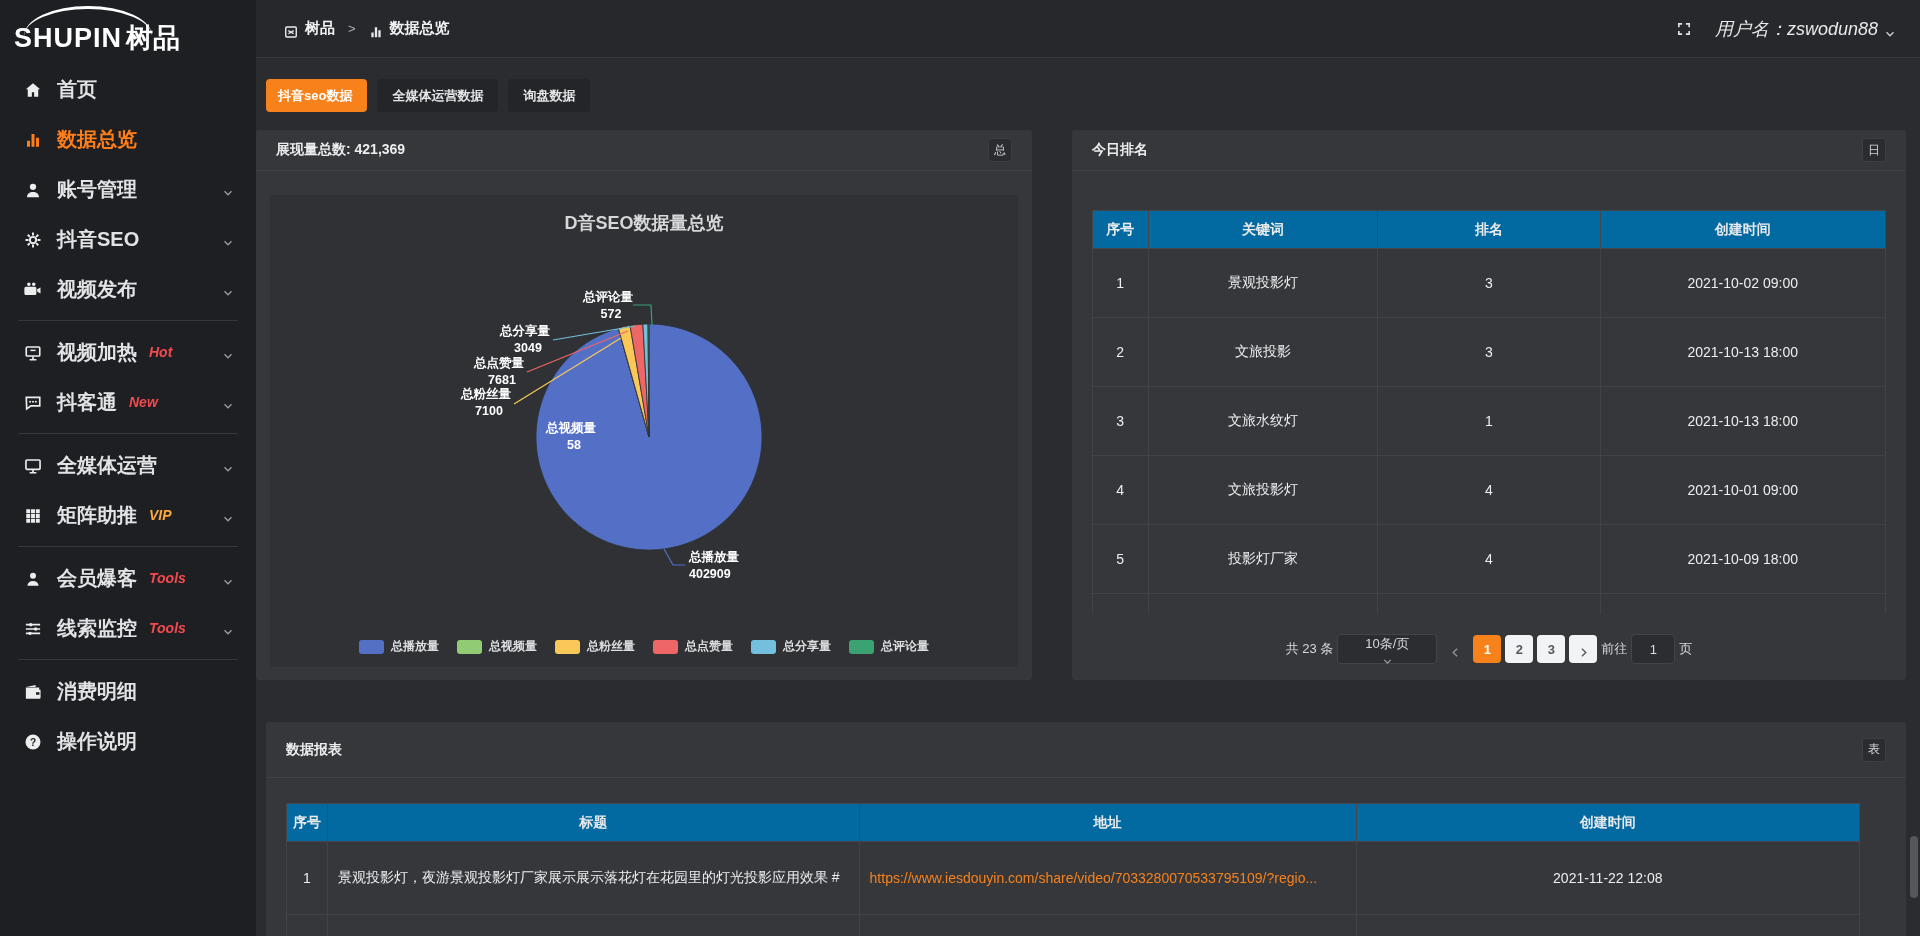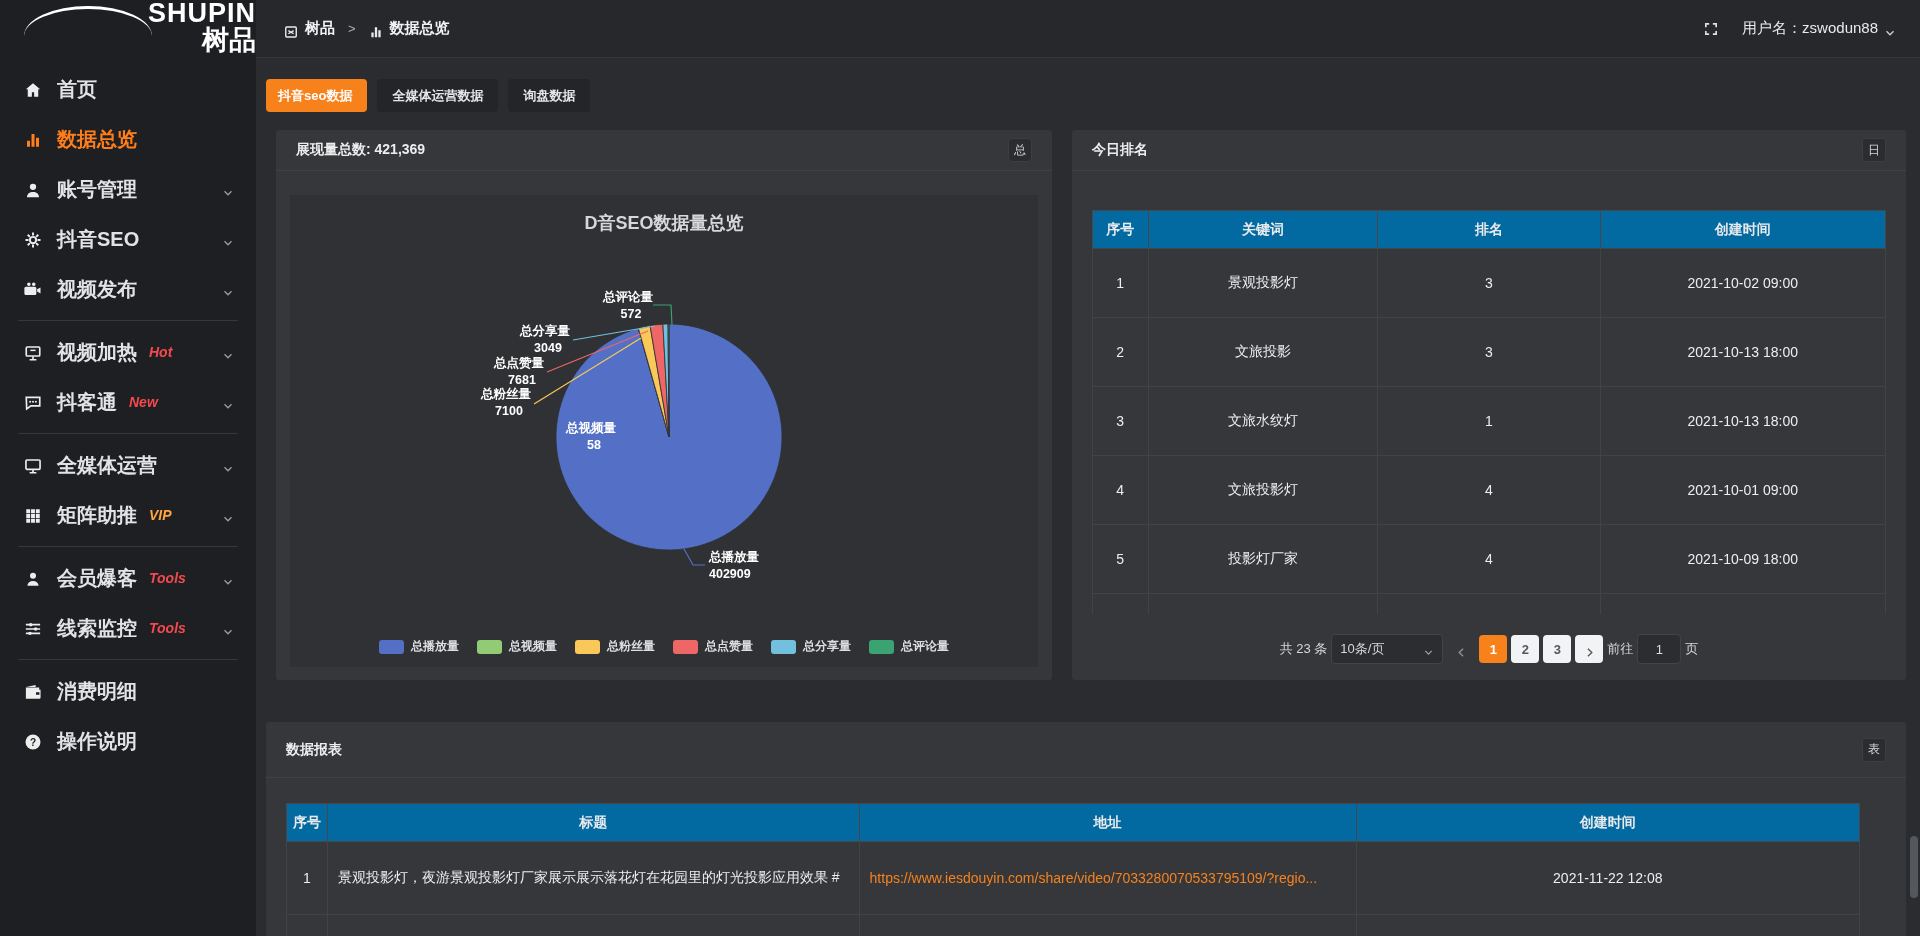--- a/index.html
+++ b/index.html
@@ -1,21 +1,21 @@
 <!DOCTYPE html>
 <html><head>
 <meta charset="utf-8">
 <style>
   * { margin:0; padding:0; box-sizing:border-box; }
   html,body { width:1920px; height:936px; overflow:hidden; background:#2a2c2f;
     font-family:"Liberation Sans","DejaVu Sans",sans-serif; }
   .icon-svg { display:inline-block; vertical-align:middle; }
   
   .sidebar { position:absolute; left:0; top:0; width:256px; height:936px; background:#1d1f22; z-index:5; }
-  .logo { height:58px; display:flex; align-items:flex-end; padding:0 0 6px 14px; position:relative;flex-direction:column; }
+  .logo { height:58px; display:flex; align-items:flex-end; padding:0 0 6px 14px; position:relative; }
   .logo-arc { position:absolute; left:24px; top:6px; width:128px; height:30px;
     border-top:3px solid #fff; border-radius:50% 50% 0 0 / 100% 100% 0 0; }
   .logo-text { color:#fff; font-size:27px; font-weight:700; letter-spacing:1px; line-height:1; }
   .logo-cn { color:#fff; font-size:27px; font-weight:700; margin-left:4px; line-height:1; }
   .menu { padding-top:6px; }
   .side-item { height:50px; display:flex; align-items:center; padding:0 22px 0 24px;
     color:#e2e3e5; cursor:pointer; }
   .side-item .s-icon { width:18px; height:18px; margin-right:15px; color:#eceded; flex:0 0 auto; }
   .side-item .s-label { font-size:20px; font-weight:700; }
   .side-item.active { color:#ff7e1a; }
@@ -24,35 +24,35 @@
   .side-chevron { margin-left:auto; color:#9a9da1; width:12px; height:12px; }
   .side-divider { height:1px; background:#34373b; margin:6px 18px 6px 18px; }
   
   .topbar { position:absolute; left:256px; top:0; right:0; height:58px; background:#26282b;
     border-bottom:1px solid #35373a; display:flex; align-items:center; padding:0 24px 0 28px; z-index:4; }
   .crumb { display:flex; align-items:center; color:#f2f3f4; font-size:15px; font-weight:700; gap:7px; }
   .crumb .c-icon { width:14px; height:14px; color:#e8e9ea; }
   .crumb .c-sep { color:#aeb0b3; font-size:13px; margin:0 6px; font-weight:400; }
   .top-right { margin-left:auto; display:flex; align-items:center; gap:22px; color:#e9eaeb; }
   .fullscreen-btn { width:18px; height:18px; color:#dfe0e2; cursor:pointer; }
-  .user-chip { display:flex; align-items:center; gap:6px; font-size:15px; cursor:pointer; }
+  .user-chip { display:flex; align-items:center; gap:6px; font-size:18px; cursor:pointer;font-style:italic; }
   .user-caret { width:12px; height:12px; color:#cfd0d2; }
   
   .content { position:absolute; left:256px; top:58px; right:0; bottom:0; background:#2a2c2f; overflow:hidden; }
   .tabs { position:absolute; left:10px; top:21px; display:flex; gap:10px; }
   .tab { height:33px; padding:0 15px; border:none; border-radius:4px; background:#232528; color:#e4e5e7;
     font-size:13px; font-weight:700; cursor:pointer; font-family:inherit; }
   .tab.active { background:#f7821b; color:#fff;padding-left:12px; }
   .panel { position:absolute; background:#35373b; border-radius:3px; overflow:hidden; }
   .panel-head { display:flex; align-items:center; justify-content:space-between;
     padding:0 20px; border-bottom:1px solid #3e4145; color:#eceded; font-size:14px; font-weight:700; }
   .corner-badge { min-width:24px; height:24px; padding:0 5px; background:#2a2c2f; border:1px solid #3b3e42;
     border-radius:4px; color:#d5d6d8; font-size:12px; display:flex; align-items:center; justify-content:center;
     cursor:pointer; font-weight:400; }
-  #panel-overview { left:20px; top:72px; width:776px; height:550px; }
+  #panel-overview { left:0; top:72px; width:776px; height:550px; }
   #panel-ranking  { left:816px; top:72px; width:834px; height:550px; }
   #panel-report   { left:10px; top:664px; width:1640px; height:300px; }
   #panel-overview .panel-head, #panel-ranking .panel-head { height:41px; }
   #panel-report .panel-head { height:56px; }
   .chart-box { position:absolute; left:14px; top:65px; width:748px; height:472px; background:#2f3134; }
   .chart-title { position:absolute; left:0; top:16px; width:100%; text-align:center;
     color:#d6d7d8; font-size:18px; font-weight:700; }
   .legend { position:absolute; left:0; bottom:12px; width:100%; display:flex; justify-content:center;
     align-items:center; gap:18px; }
   .legend-item { display:flex; align-items:center; gap:7px; cursor:pointer; }
@@ -65,22 +65,22 @@
   .grid-table td { border:1px solid #404348; color:#edeeef; font-size:14px; text-align:center; }
   .rank-wrap { position:absolute; left:20px; right:20px; top:80px; height:404px; overflow:hidden; }
   .rank-wrap td { height:69px; }
   .report-wrap { position:absolute; left:20px; right:46px; top:81px; height:220px; overflow:hidden; }
   .report-wrap td { height:73px; }
   .cell-left { text-align:left !important; padding:0 10px; white-space:nowrap; overflow:hidden; }
   .link { color:#f7821d; cursor:pointer; }
   
   .pager { position:absolute; left:0; bottom:16px; width:100%; display:flex; justify-content:center;
     align-items:center; gap:4px; color:#d5d7d9; font-size:13px; }
-  .page-size-select { display:flex; align-items:center; justify-content:space-between; width:112px; height:30px;
-    background:#2b2d31; border:1px solid #41444a; border-radius:4px; padding:0 8px; cursor:pointer; }
+  .page-size-select { display:flex; align-items:center; justify-content:space-between; width:100px; height:30px;
+    background:#2b2d31; border:1px solid #41444a; border-radius:4px; padding:0 8px; cursor:pointer;flex-direction:column; }
   .page-size-select .sel-caret { width:11px; height:11px; color:#9fa2a6; }
   .page-btn { width:28px; height:28px; border:none; border-radius:4px; font-size:13px; font-weight:700;
     display:flex; align-items:center; justify-content:center; cursor:pointer; background:#f2f3f5; color:#54585e; }
   .page-btn.active { background:#f7821b; color:#fff; }
   .page-btn.ghost { background:transparent; color:#8f9297; }
   .arrow-glyph { width:11px; height:11px; }
   .goto-input { width:44px; height:30px; background:#2b2d31; border:1px solid #41444a; border-radius:4px;
     color:#dcdddf; text-align:center; font-size:13px; font-family:inherit; }
   
   .v-scrollbar { position:absolute; right:2px; bottom:0; width:8px; height:110px; z-index:9; }

